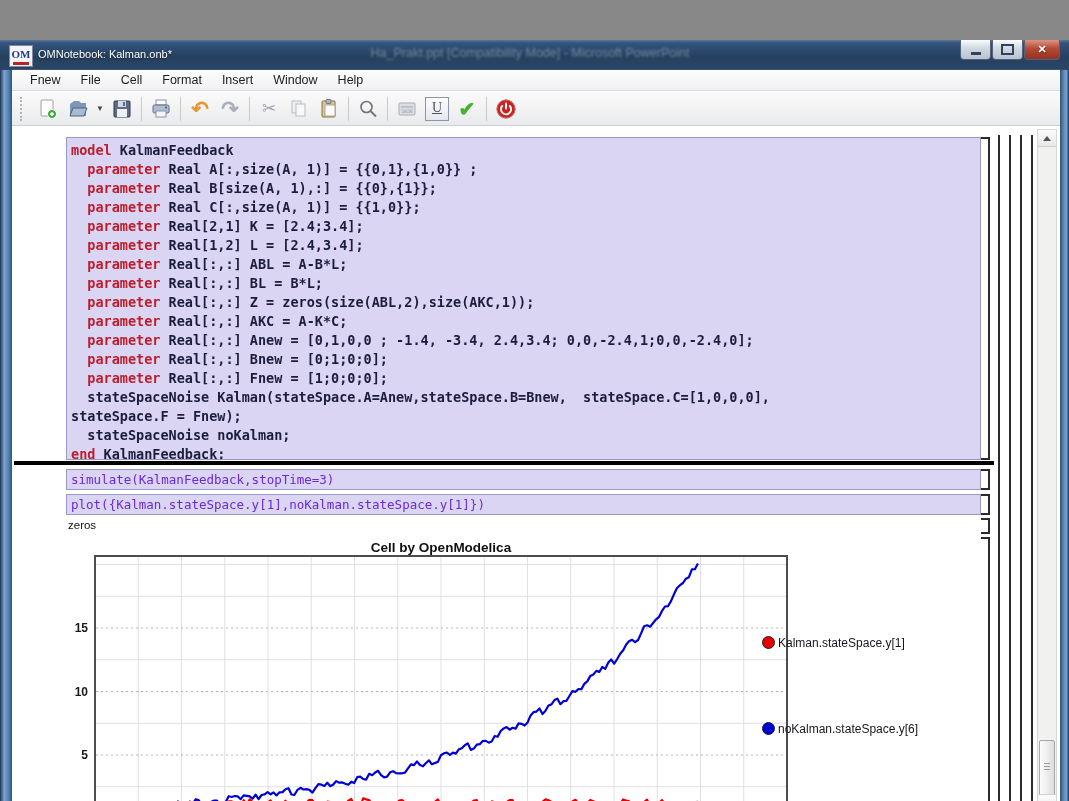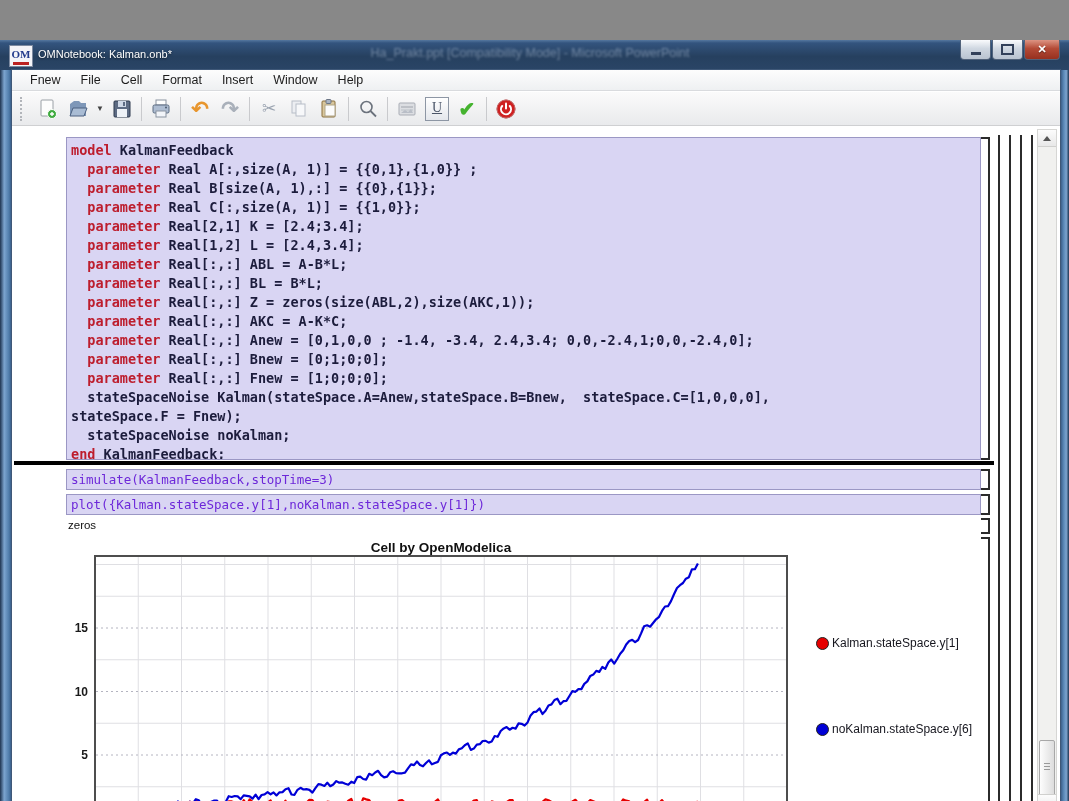--- a/index.html
+++ b/index.html
@@ -70,21 +70,21 @@
   .tri-down{width:0;height:0;border-left:4px solid transparent;border-right:4px solid transparent;border-top:5px solid #555;}
   .sthumb{position:absolute;left:1px;right:1px;top:610px;height:54px;border:1px solid #a8a8a8;border-radius:2px;
     background:linear-gradient(90deg,#fdfdfd,#dddddd);}
   .sthumb i{display:block;height:1px;background:#9a9a9a;margin:2px 4px 0;}
   .sthumb .mid{margin-top:22px;}
   
   .plotarea{position:absolute;left:0;top:410px;width:1048px;height:277px;background:#fff;}
   .plot-title{position:absolute;left:83px;top:3px;width:692px;text-align:center;
     font-size:13.5px;font-weight:bold;color:#101010;}
   .plotarea svg{position:absolute;left:0;top:0;}
-  .legend-item{position:absolute;left:804px;display:flex;align-items:flex-end;gap:3px;
+  .legend-item{position:absolute;left:750px;display:flex;align-items:flex-start;gap:3px;
     font-size:12px;color:#16161e;white-space:nowrap;}
   .legend-dot{width:11px;height:11px;border-radius:50%;border:1px solid #222;flex:none;}
   
   .statusbar{position:absolute;left:0;right:0;bottom:0;height:19px;display:flex;align-items:center;justify-content:flex-end;
     background:linear-gradient(#f5f5f5,#e8e8e8);border-top:1px solid #cfcfcf;font-size:12px;color:#2e2e2e;box-sizing:border-box;}
   .sb-field{padding:0 14px;}
   .sb-sep{width:1px;height:14px;background:#c4c4c4;}
   .sb-grip{width:18px;height:16px;margin-left:8px;
     background:linear-gradient(135deg,transparent 60%,#bbb 60%,#bbb 66%,transparent 66%,transparent 72%,#bbb 72%,#bbb 78%,transparent 78%,transparent 84%,#bbb 84%,#bbb 90%,transparent 90%);}
   

